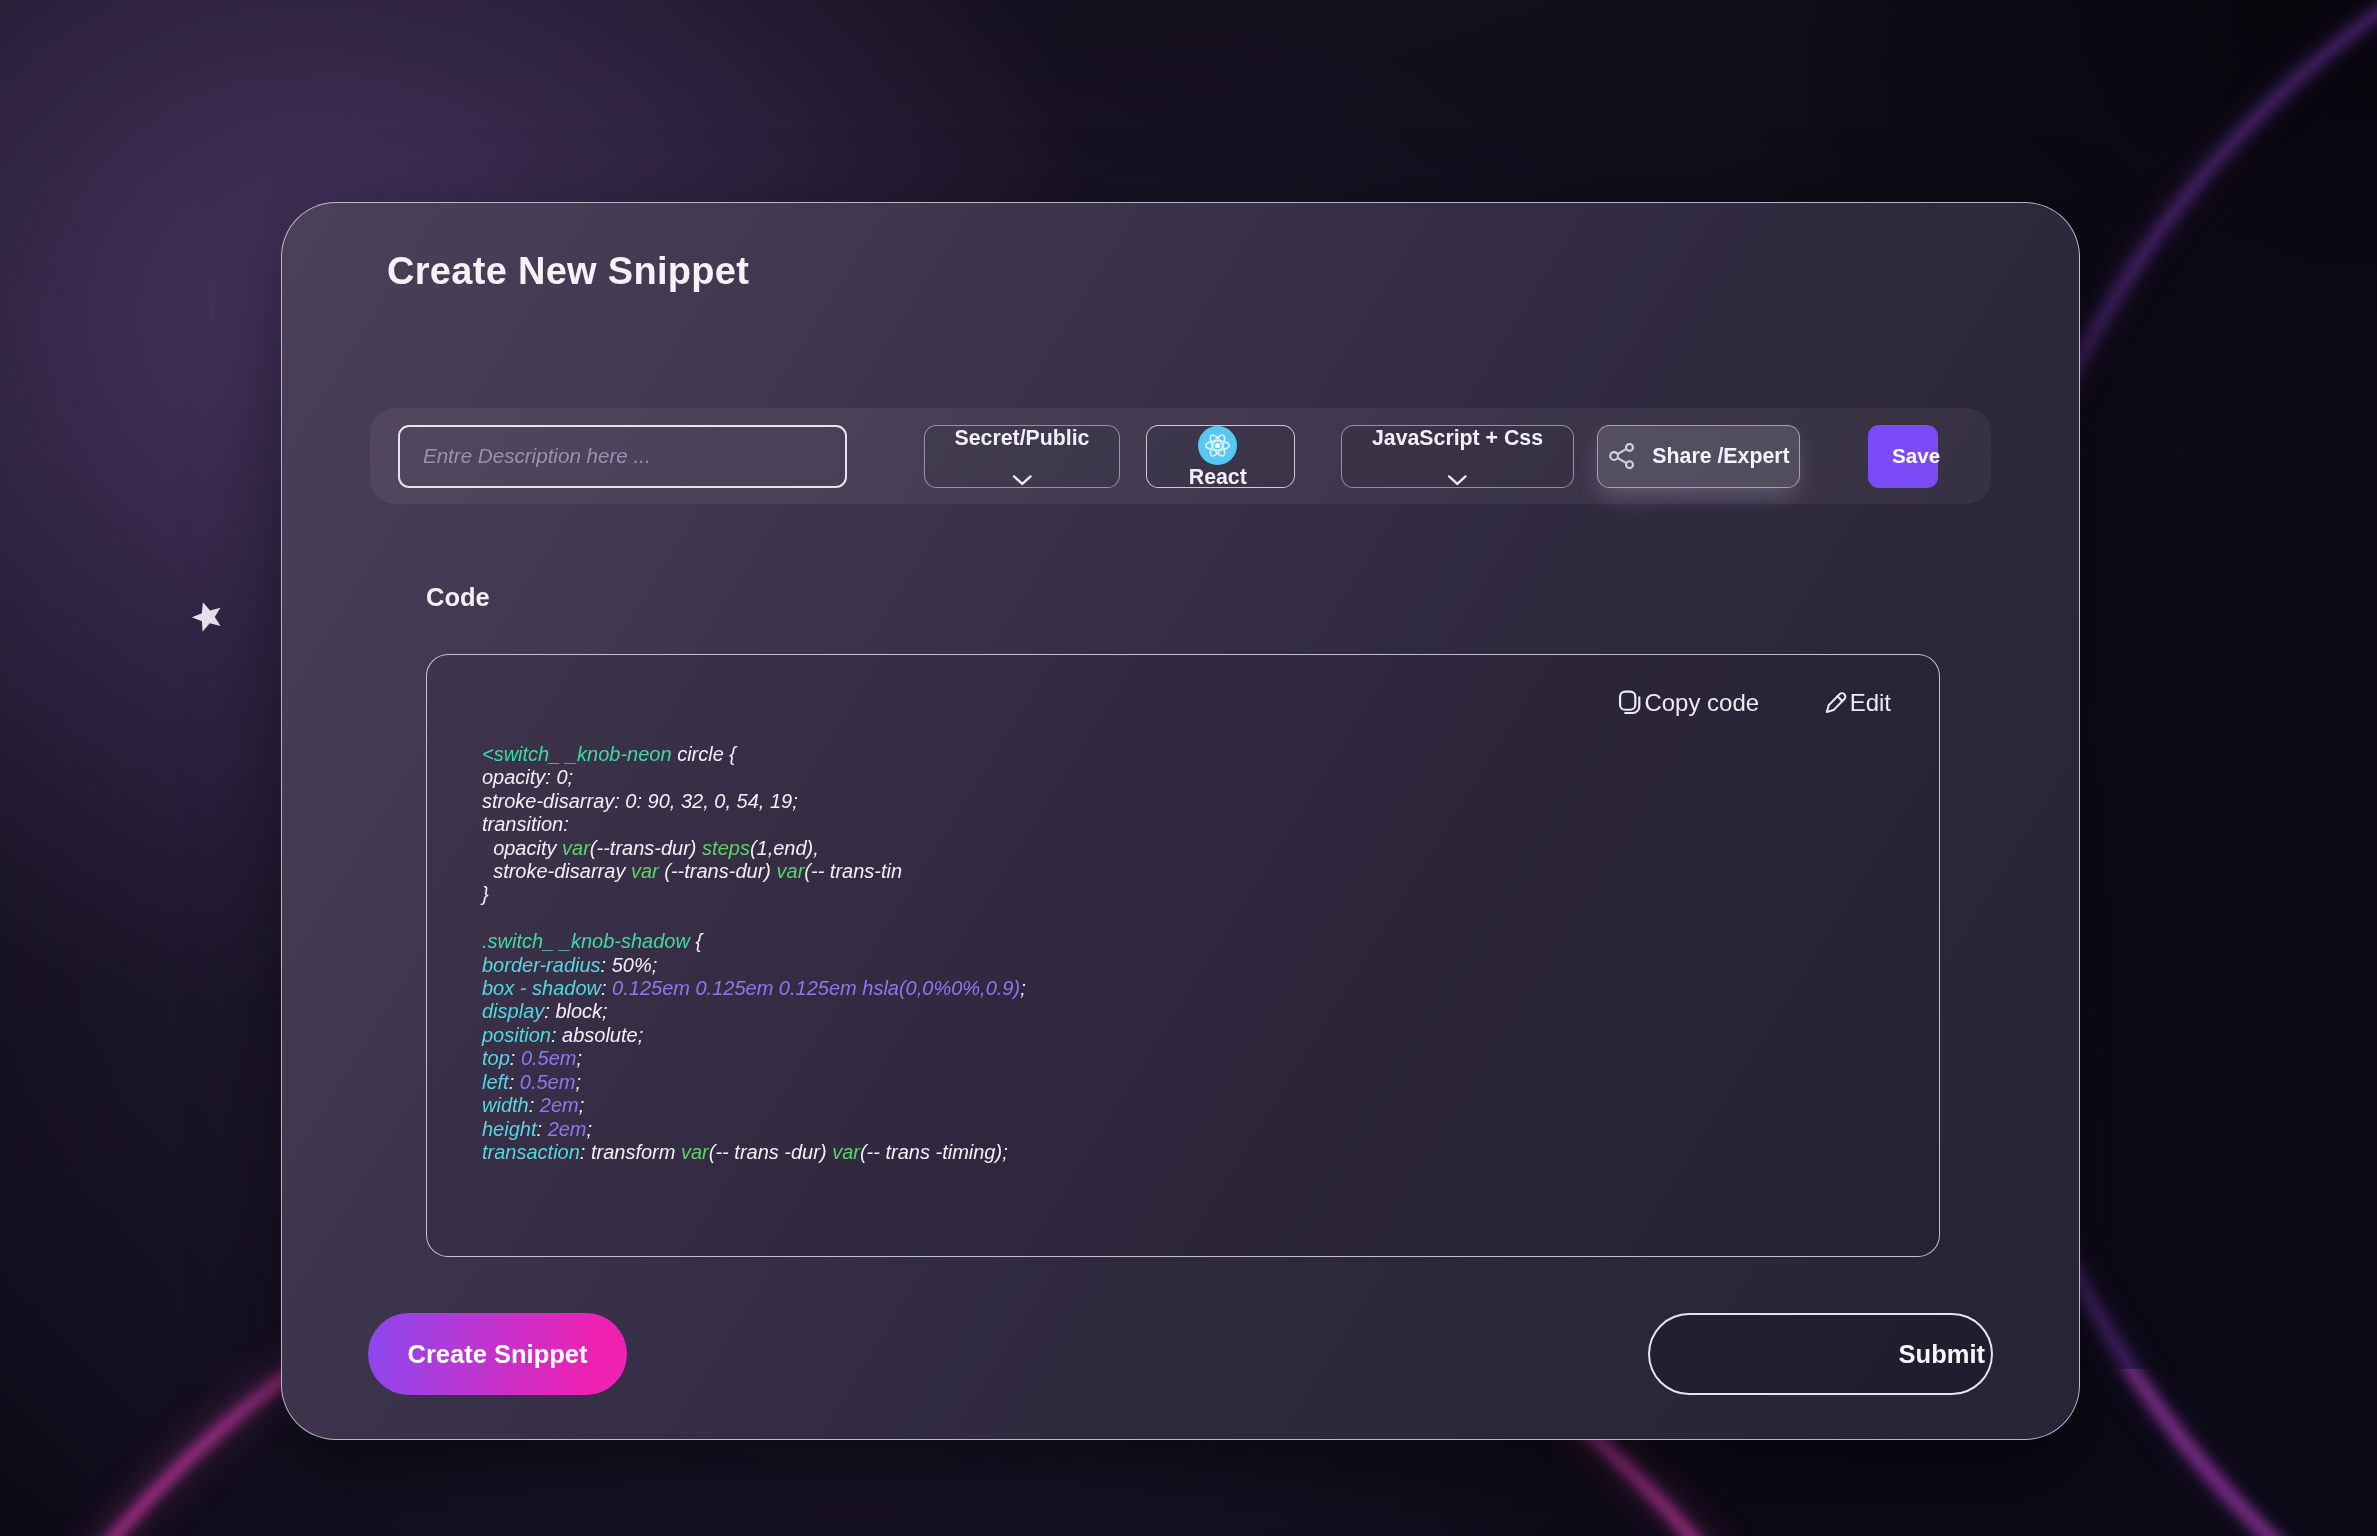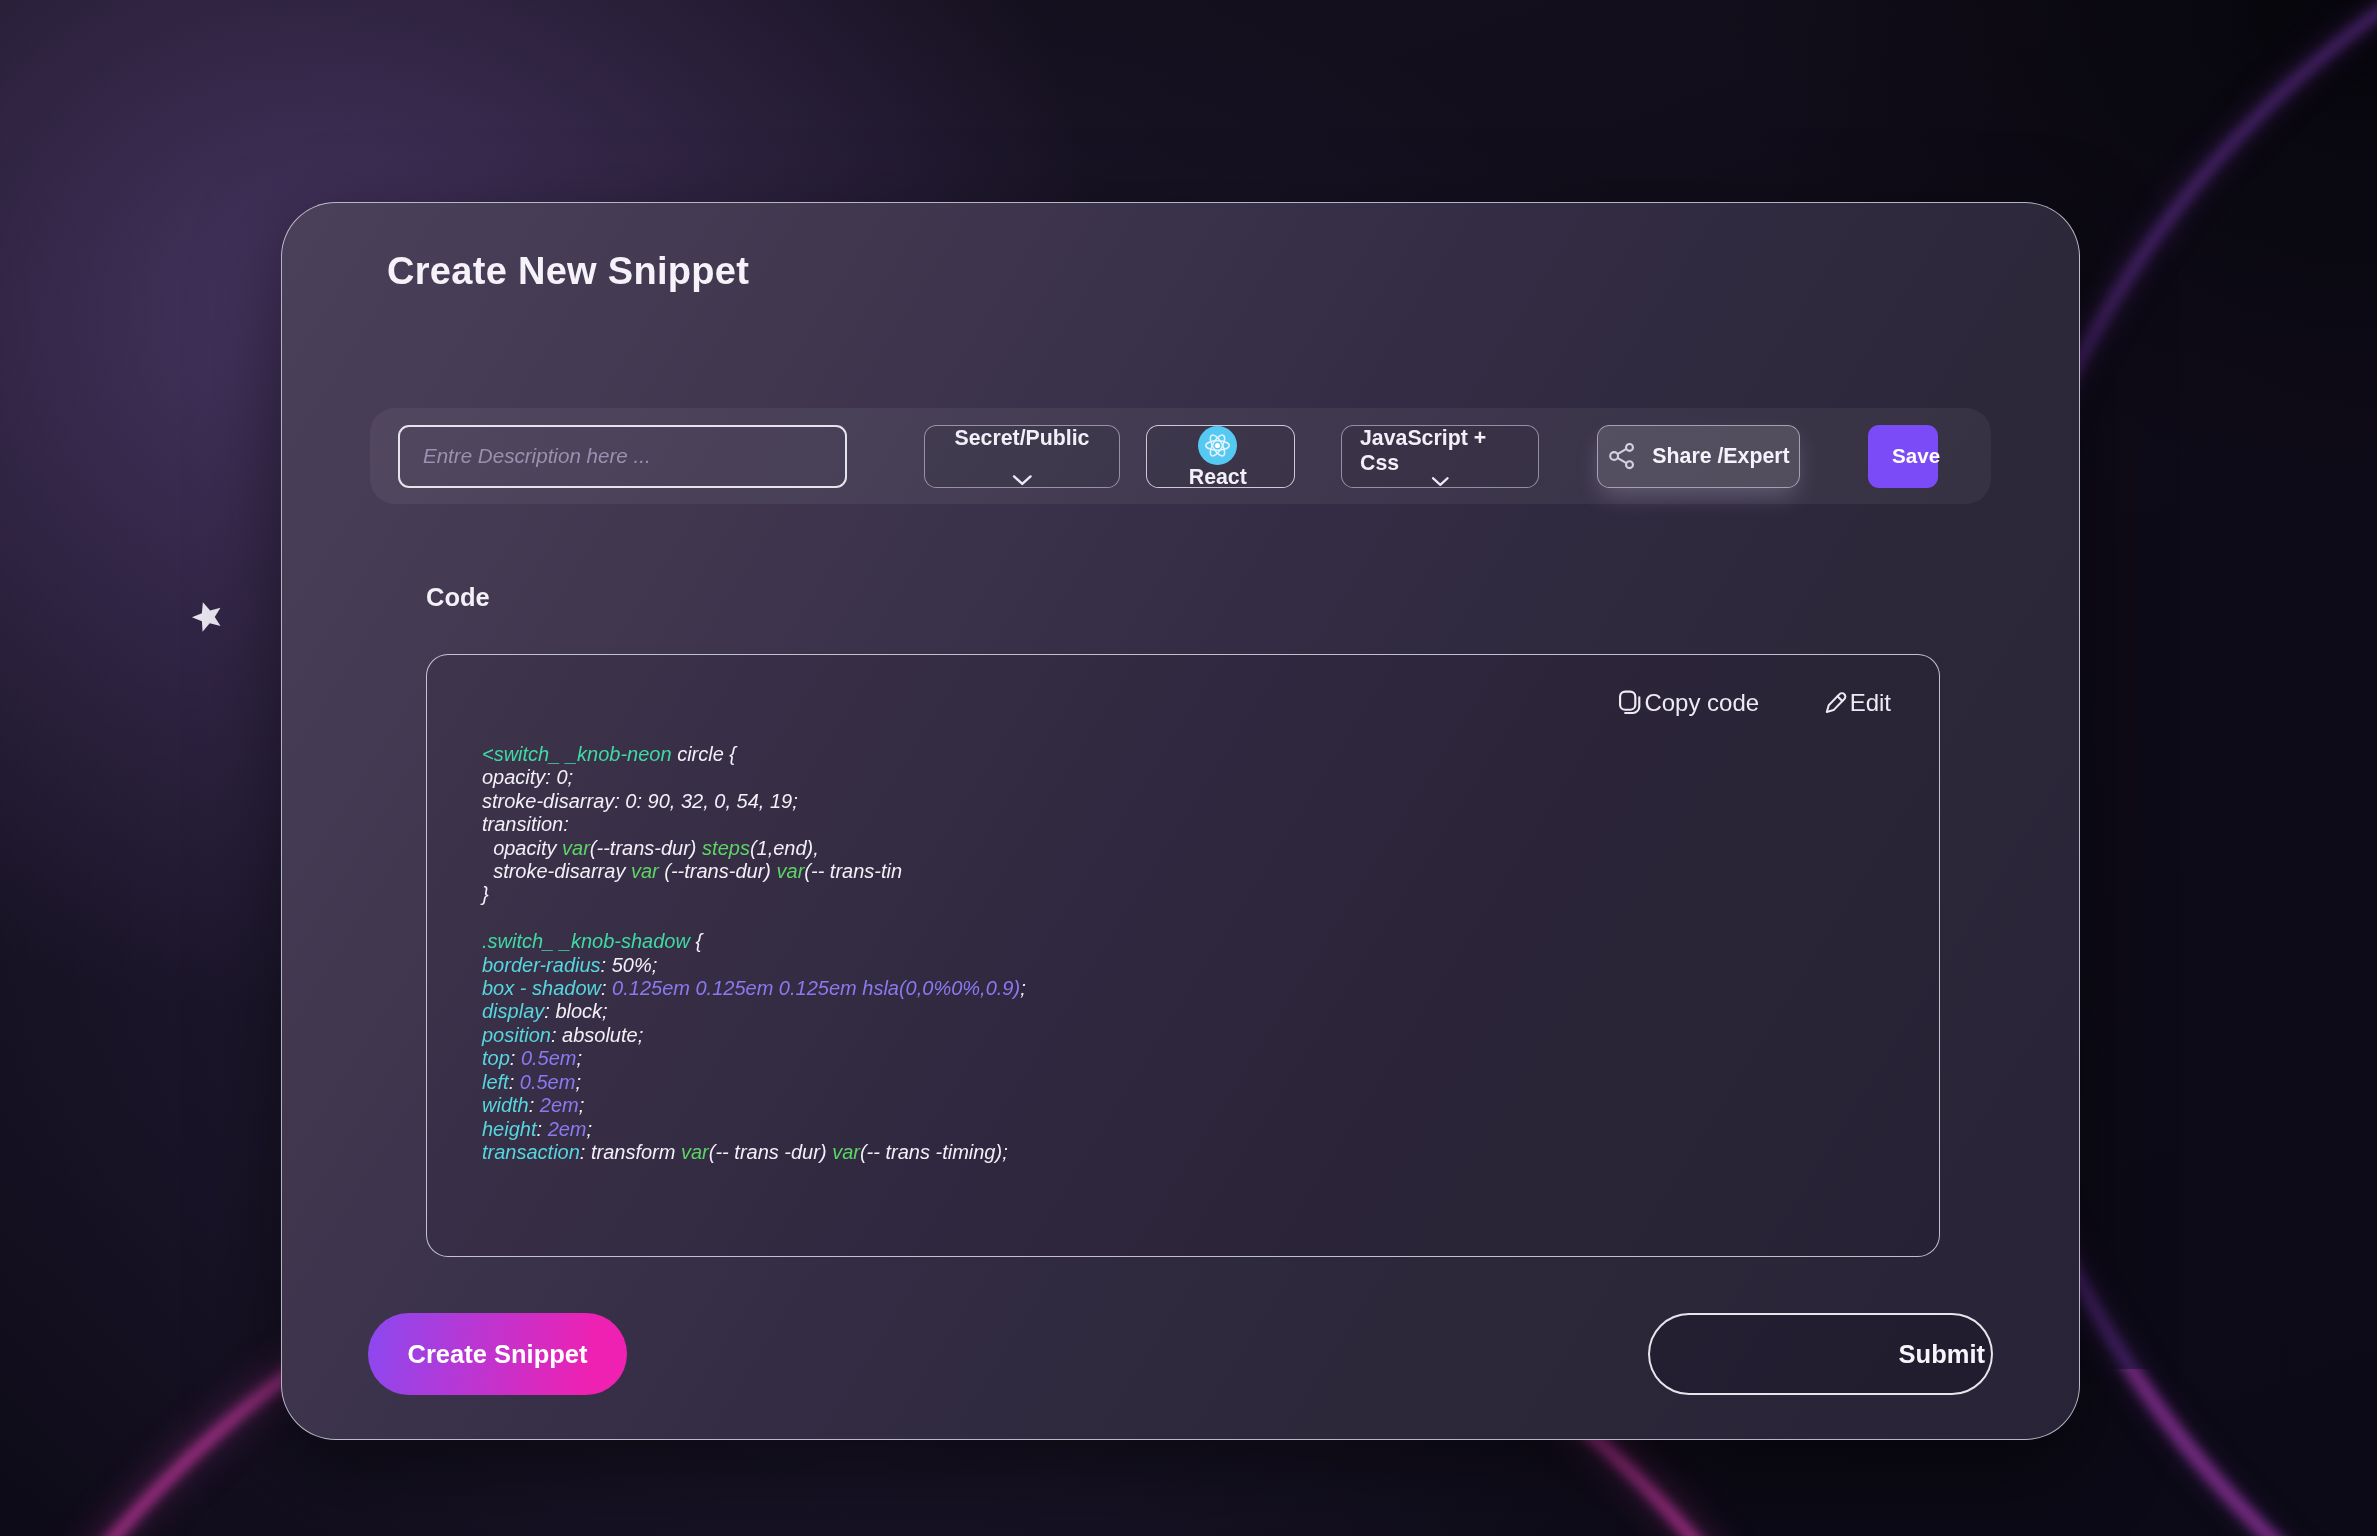--- a/index.html
+++ b/index.html
@@ -37,21 +37,21 @@
   .toolbar > *{position:absolute;top:16.5px;height:63px;box-sizing:border-box;}
   .desc-input{left:27.5px;width:449px;background:transparent;border:2.1px solid rgba(242,242,250,0.92);
     border-radius:11px;color:#e9e5f2;font-size:20.6px;font-style:italic;padding:0 23.4px;outline:none;
     font-family:"Liberation Sans",sans-serif;}
   .desc-input::placeholder{color:#9b90b1;font-style:italic;}
   .dd{display:flex;align-items:center;border:1.4px solid rgba(223,223,238,0.55);border-radius:12.4px;
     background:rgba(10,8,18,0.08);color:#f2eff8;font-size:21.3px;font-weight:700;cursor:pointer;
     font-family:"Liberation Sans",sans-serif;flex-direction:column;}
   .dd-visibility{left:554px;width:196px;padding:0 18px;justify-content:space-between;}
   .dd-framework{left:776px;width:149px;padding:0 15px 0 9.6px;justify-content:space-between;border-color:rgba(240,240,250,0.8);}
-  .dd-language{left:971px;width:198px;padding:0 18px;justify-content:space-between;}
+  .dd-language{left:971px;width:233px;padding:0 18px;justify-content:space-between;}
   .react-badge{width:39px;height:39px;border-radius:50%;background:#55c9f1;display:flex;align-items:center;justify-content:center;flex:0 0 auto;}
   .share-btn{left:1227px;width:203px;display:flex;align-items:center;justify-content:center;gap:15px;
     background:rgba(255,255,255,0.13);border:1.4px solid rgba(248,248,255,0.5);border-radius:12.4px;
     color:#f4f2fa;font-size:21.3px;font-weight:700;cursor:pointer;font-family:"Liberation Sans",sans-serif;
     box-shadow:0 11px 23.4px -4.1px rgba(205,195,235,0.28);}
   .save-btn{left:1498px;width:70px;background:var(--accent,#7b4bf7);border:none;border-radius:11px;
     color:#ffffff;font-size:20.6px;font-weight:600;cursor:pointer;font-family:"Liberation Sans",sans-serif;padding-left:24px;}
 
   
   .code-label{position:absolute;left:144px;top:380px;font-size:25.5px;font-weight:700;color:#f3f1f8;}

